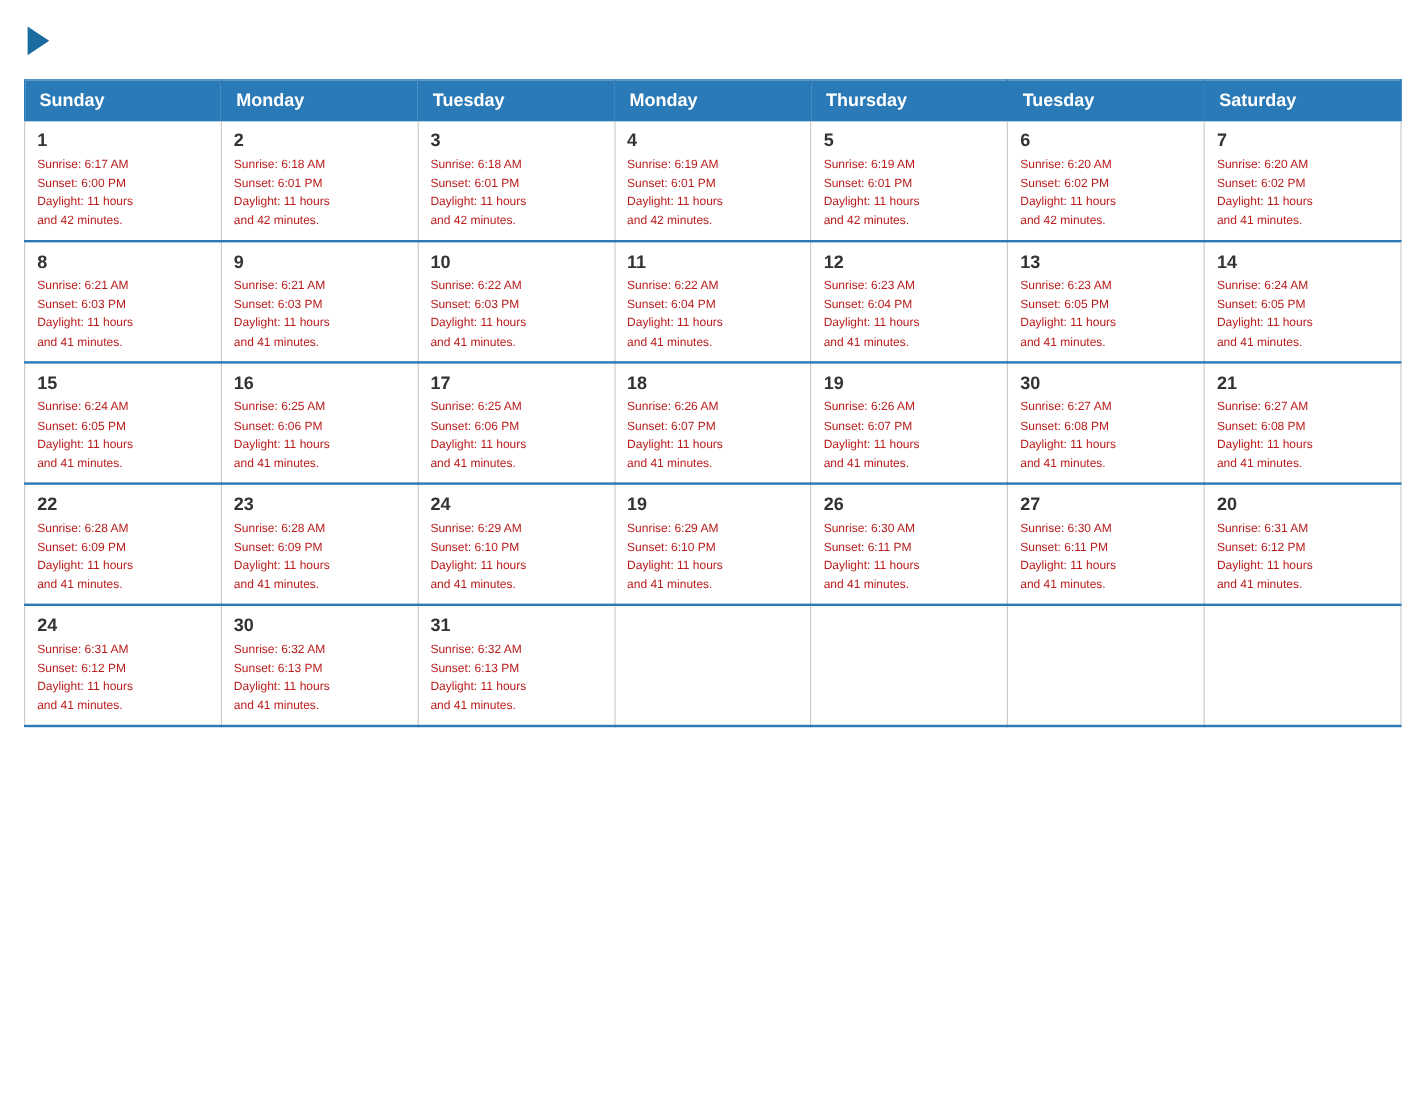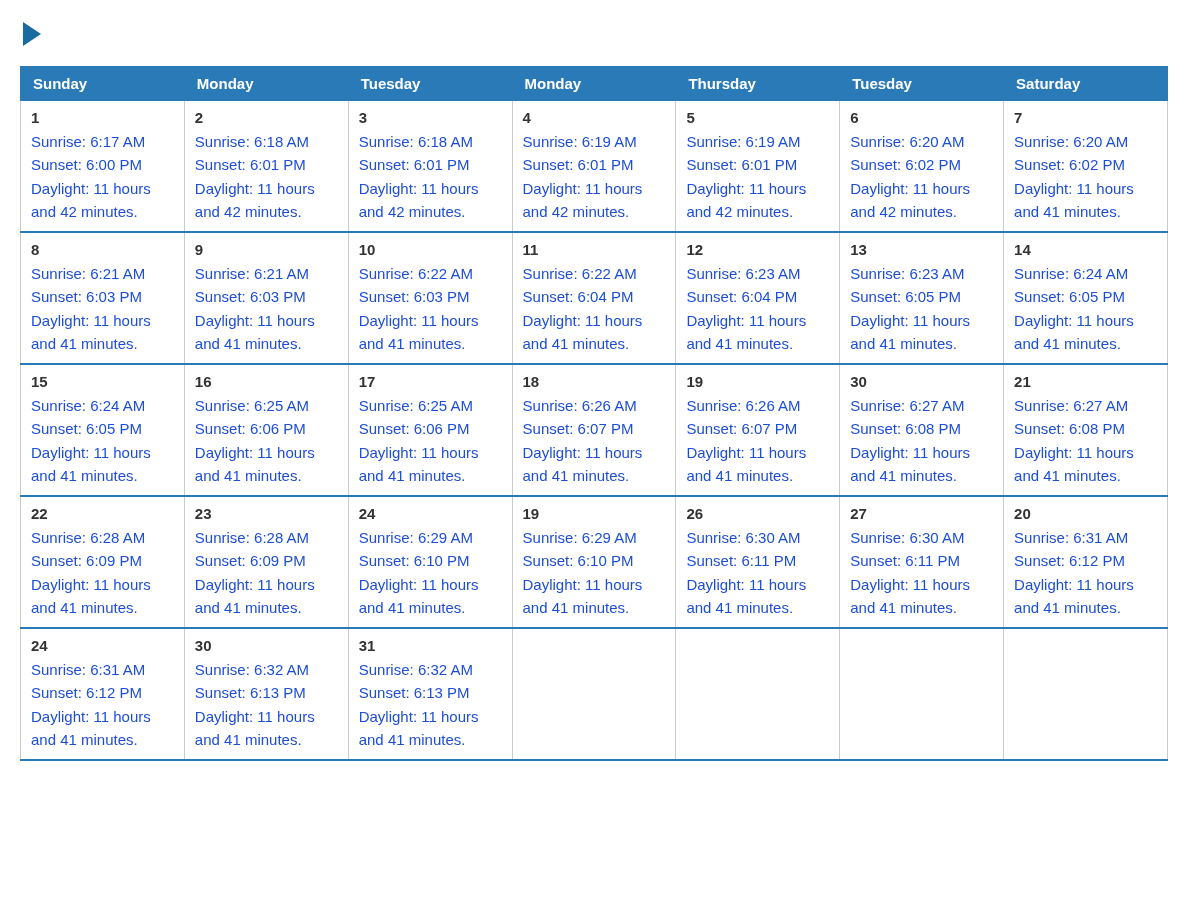--- a/index.html
+++ b/index.html
@@ -79,23 +79,23 @@
     .calendar tbody tr {
       border-bottom: 2px solid #2b7ab8;
     }
     .day-number {
       font-size: 15px;
       font-weight: bold;
       margin-bottom: 4px;
       display: block;
     }
     .day-info {
-      font-size: 15px;
+      font-size: 10px;
       line-height: 1.55;
-      color: #1d4ed8;
+      color: #b91c1c;
     }
     .empty-cell {
       background: #fff;
     }
     .logo-line {
       display: flex;
       align-items: center;
     }
   </style>
 </head>

